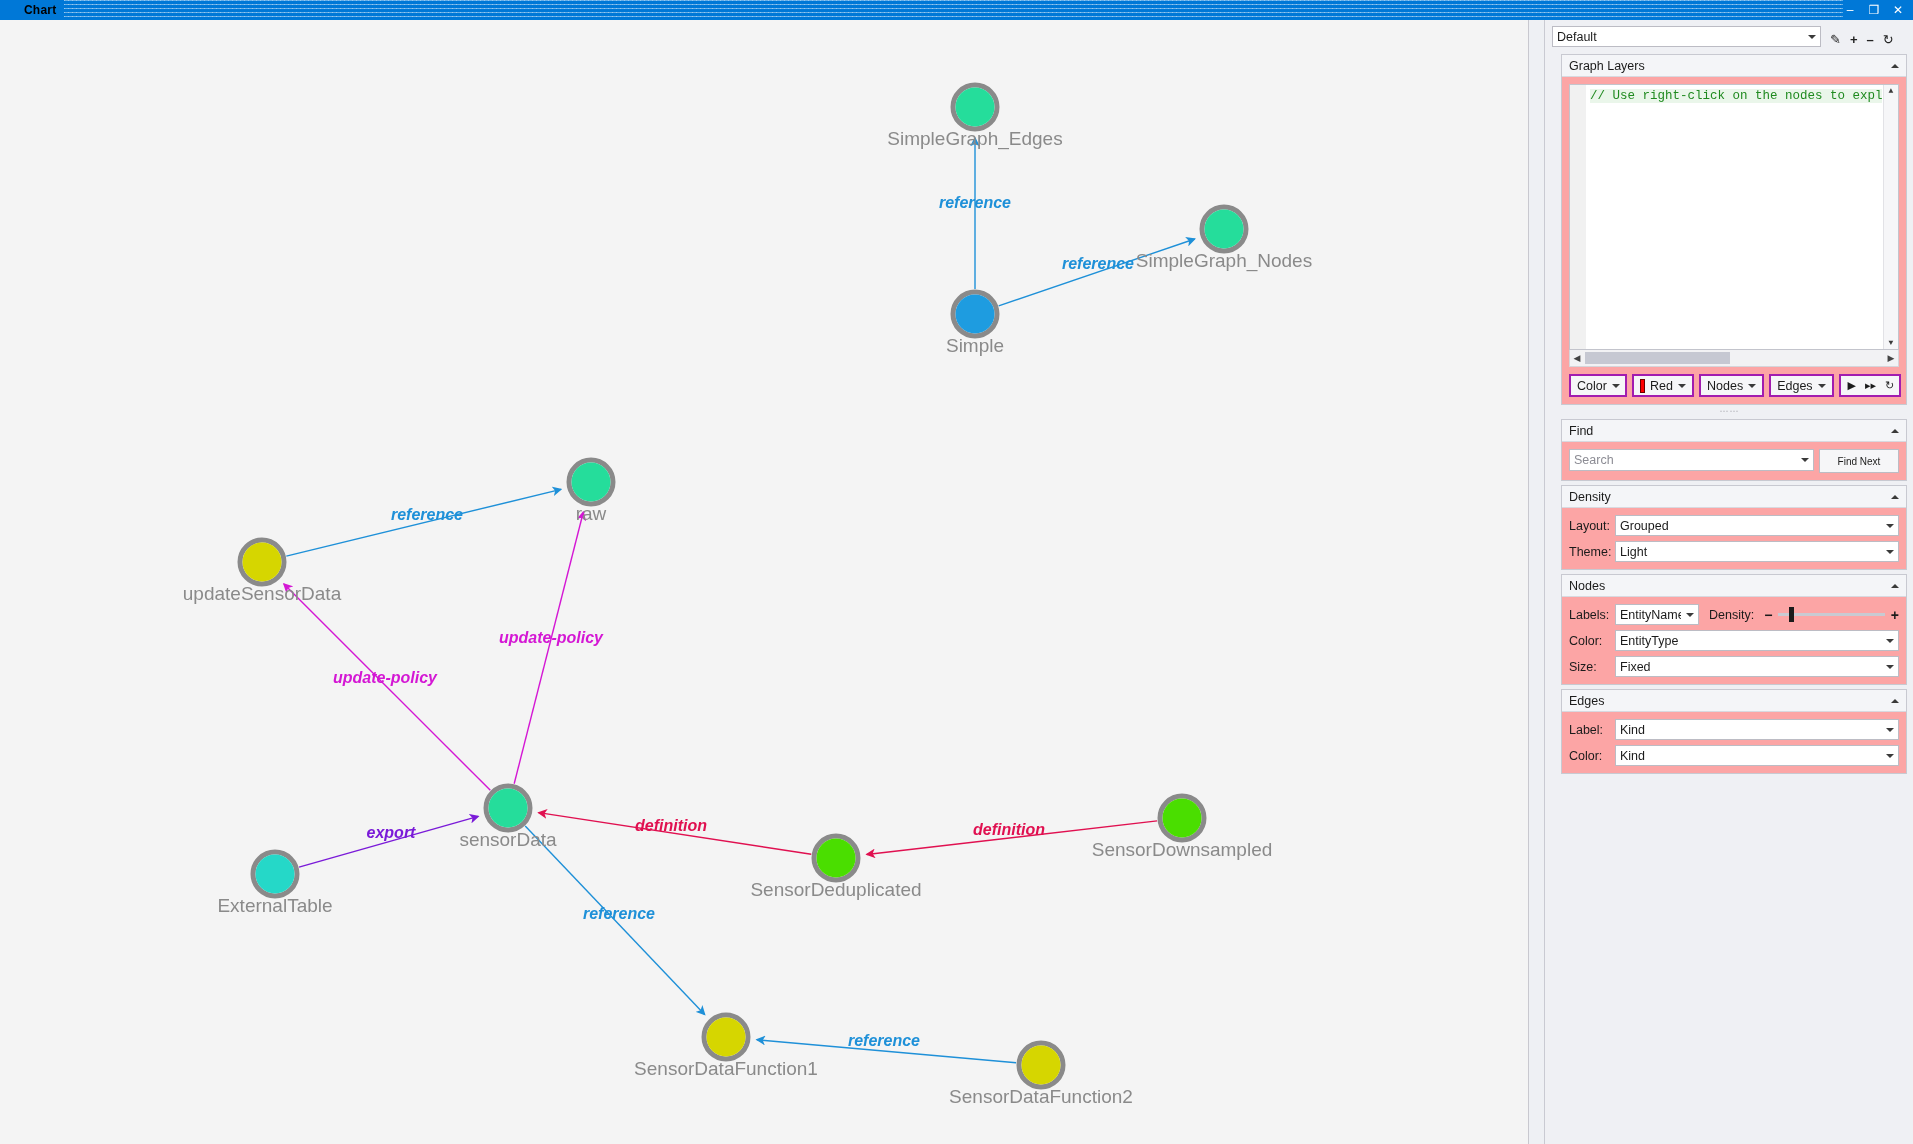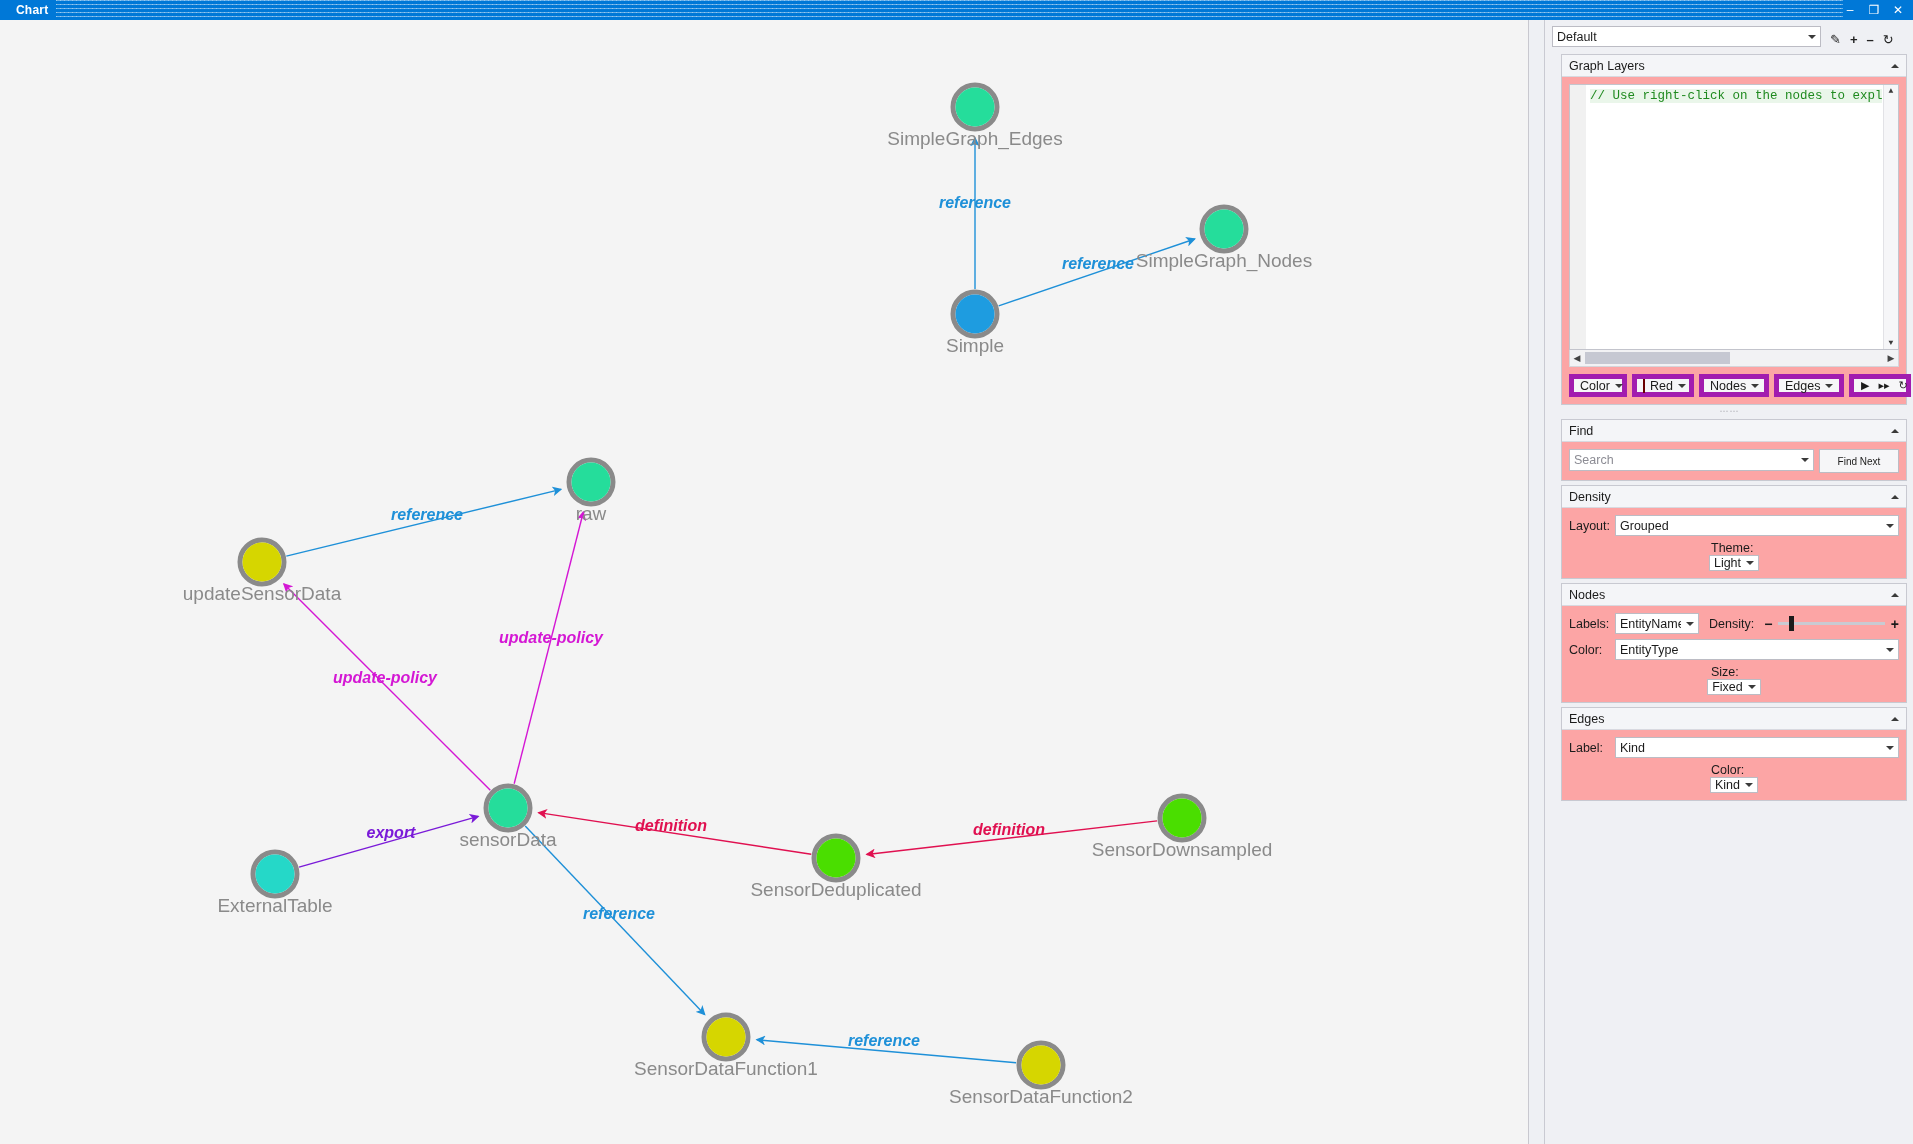--- a/index.html
+++ b/index.html
@@ -18,24 +18,24 @@
   
   #titlebar {
     position: absolute;
     left: 0; top: 0;
     width: 1913px; height: 20px;
     background: #0078d7;
     display: flex;
     align-items: center;
   }
   #titlebar .title {
-    color: #ffffff;
+    color: #000000;
     font-size: 12px;
     font-weight: bold;
-    padding-left: 16px;
+    padding-left: 24px;
     letter-spacing: .2px;
   }
   #titlebar .dots {
     flex: 1;
     height: 20px;
     margin-left: 8px;
     background-image:
       repeating-linear-gradient(to right, rgba(255,255,255,.55) 0 1px, transparent 1px 4px),
       repeating-linear-gradient(to bottom, rgba(255,255,255,.55) 0 1px, transparent 1px 4px);
     background-size: 4px 4px;
@@ -226,21 +226,21 @@
   .arrow-sm { font-size: 8px; color: #3a3a3a; line-height: 8px; }
 
   .btn-row {
     display: flex;
     align-items: center;
     gap: 5px;
     margin-top: 7px;
   }
   .btnbox {
     background: #f6f6f8;
-    border: 5px solid #a21caf;
+    border: 2px solid #a21caf;
     height: 23px;
     display: flex;
     align-items: center;
     padding: 0 6px;
     font-size: 12.5px;
     box-sizing: border-box;
   }
   .swatch {
     width: 12px; height: 12px;
     background: #ff0000;
@@ -264,21 +264,21 @@
     letter-spacing: 1px;
     line-height: 8px;
     margin-top: 2px;
   }
 
   .field-row {
     display: flex;
     align-items: center;
     margin-bottom: 5px;
   }
-  .field-row:last-child { margin-bottom: 0; flex-direction: column; }
+  .field-row:last-child { margin-bottom: 0; }
   .field-label { width: 46px; font-size: 12.5px; }
   .field-combo { flex: 1; }
 
   .findrow { display: flex; gap: 5px; }
   .findrow .combo { flex: 1; height: 22px; }
   .findrow .combo .ph { color: #8c8c94; }
   .findbtn {
     width: 78px; height: 22px;
     background: #f6f6f8;
     border: 1px solid #bcbcc4;

